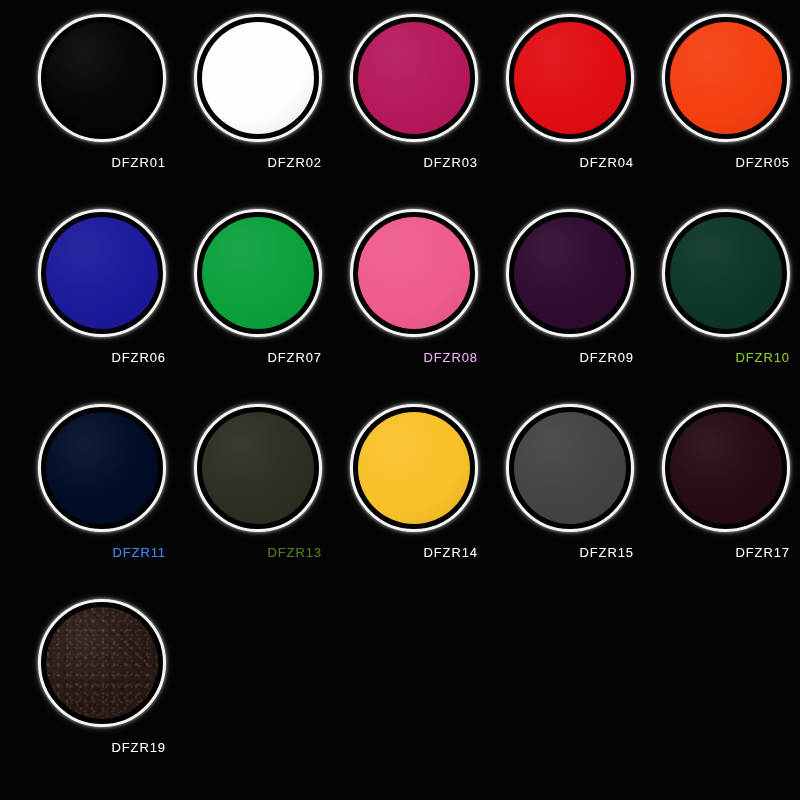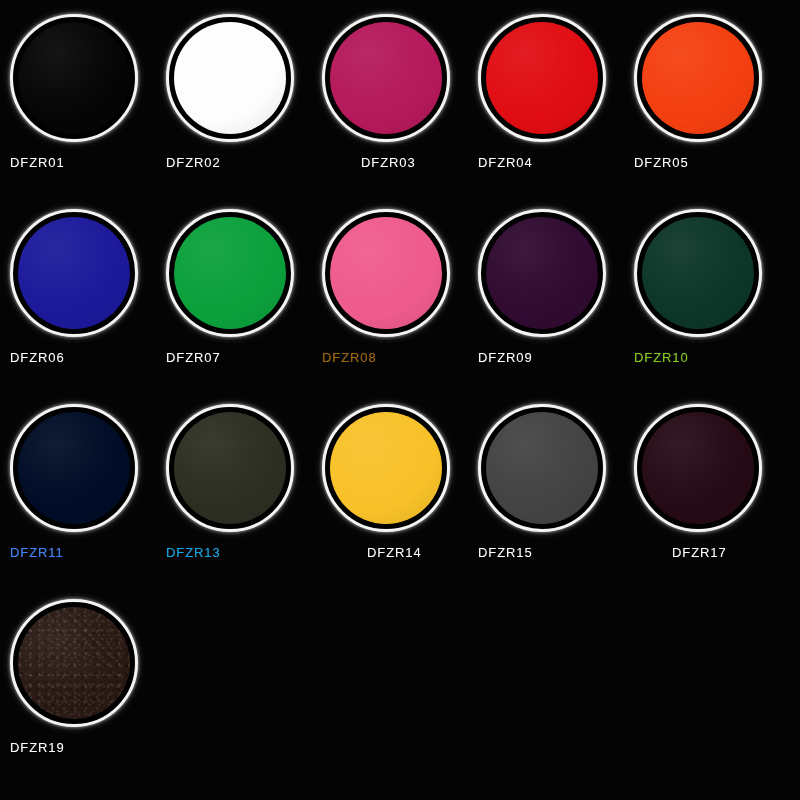--- a/index.html
+++ b/index.html
@@ -24,21 +24,21 @@
     display: grid;
     grid-template-columns: repeat(5, 1fr);
     grid-template-rows: repeat(4, 1fr);
     box-sizing: border-box;
     padding: 14px 10px 6px 10px;
   }
   .swatch-cell {
     position: relative;
     display: flex;
     flex-direction: column;
-    align-items: flex-start;
+    align-items: flex-end;
     justify-content: flex-start;
   }
   .swatch-ring {
     position: relative;
     width: 128px;
     height: 128px;
     border-radius: 50%;
     border: 3px solid #f4f4f2;
     box-sizing: border-box;
     box-shadow:
@@ -144,21 +144,21 @@
       <div class="swatch-cell">
         <div class="swatch-ring" style="border-color: rgb(244, 244, 242);">
           <div class="swatch-disc" style="background-color: rgb(11, 160, 60);"></div>
         </div>
         <div class="swatch-label" style="color: rgb(255, 255, 255);">DFZR07</div>
       </div>
       <div class="swatch-cell">
         <div class="swatch-ring" style="border-color: rgb(244, 244, 242);">
           <div class="swatch-disc" style="background-color: rgb(239, 91, 142);"></div>
         </div>
-        <div class="swatch-label" style="color: #a16207;">DFZR08</div>
+        <div class="swatch-label" style="color: #f0abfc;">DFZR08</div>
       </div>
       <div class="swatch-cell">
         <div class="swatch-ring" style="border-color: rgb(244, 244, 242);">
           <div class="swatch-disc" style="background-color: rgb(48, 10, 48);"></div>
         </div>
         <div class="swatch-label" style="color: rgb(255, 255, 255);">DFZR09</div>
       </div>
       <div class="swatch-cell">
         <div class="swatch-ring" style="border-color: rgb(244, 244, 242);">
           <div class="swatch-disc" style="background-color: rgb(12, 54, 39);"></div>
@@ -168,21 +168,21 @@
       <div class="swatch-cell">
         <div class="swatch-ring" style="border-color: rgb(244, 244, 242);">
           <div class="swatch-disc" style="background-color: rgb(0, 12, 38);"></div>
         </div>
         <div class="swatch-label" style="color: #3b82f6;">DFZR11</div>
       </div>
       <div class="swatch-cell">
         <div class="swatch-ring" style="border-color: rgb(244, 244, 242);">
           <div class="swatch-disc" style="background-color: rgb(45, 46, 34);"></div>
         </div>
-        <div class="swatch-label" style="color: #0ea5e9;">DFZR13</div>
+        <div class="swatch-label" style="color: #4d7c0f;">DFZR13</div>
       </div>
       <div class="swatch-cell">
         <div class="swatch-ring" style="border-color: rgb(244, 244, 242);">
           <div class="swatch-disc" style="background-color: rgb(248, 193, 41);"></div>
         </div>
         <div class="swatch-label" style="color: rgb(255, 255, 255); padding-left: 45px;">DFZR14</div>
       </div>
       <div class="swatch-cell">
         <div class="swatch-ring" style="border-color: rgb(244, 244, 242);">
           <div class="swatch-disc" style="background-color: rgb(67, 67, 67);"></div>

